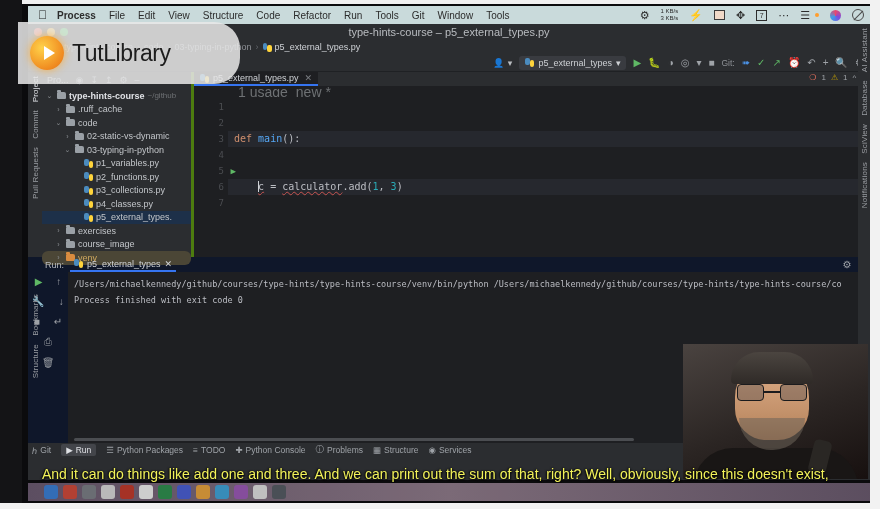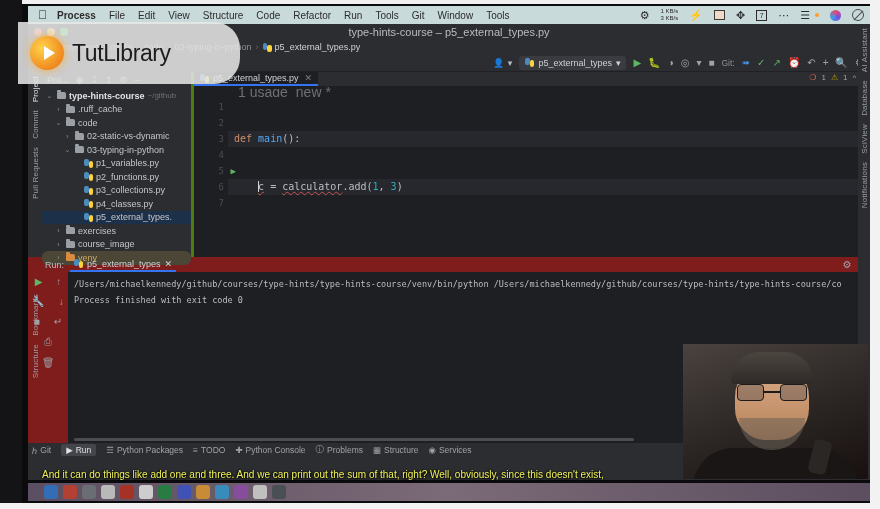--- a/index.html
+++ b/index.html
@@ -126,21 +126,21 @@
   .inspect { position:absolute; right:4px; top:1px; display:flex; align-items:center; gap:5px;
              font-size:8px; color:#9fa3a8; }
   .err-badge{color:#e06c5b;} .warn-badge{color:#c4a000;}
   .editor-scroll { position:absolute; right:1px; top:22px; width:4px; height:14px;
                    background:#4b4d51; border-radius:2px; }
   .crumb-bottom { position:absolute; left:0; bottom:0; height:13px; width:100%;
                   background:#1e1f22; color:#8d9095; font-size:8.5px;
                   display:flex; align-items:center; padding-left:8px; border-top:1px solid #2b2d30;}
 
   
-  .runpanel { background:#7f1d1d; height:186px; display:flex; flex-direction:column; }
+  .runpanel { background:#0f172a; height:186px; display:flex; flex-direction:column; }
   .run-head { height:15px; display:flex; align-items:center; gap:6px; padding:0 5px;
               color:#b9bcc0; font-size:9px; }
   .run-tab { display:flex; align-items:center; gap:4px; color:#cfd2d6;
              border-bottom:2px solid #3574f0; height:15px; padding:0 4px; }
   .run-head-right{ margin-left:auto; display:flex; gap:8px; color:#9fa3a8; font-size:10px;}
   .run-body { flex:1 1 auto; display:flex; }
   .run-gutter { width:40px; display:flex; flex-direction:column; align-items:center; gap:9px;
                 padding-top:4px; color:#9fa3a8; font-size:10px; }
   .rg-col { display:flex; gap:14px; }
   .console { flex:1 1 auto; background:#1e1f22; color:#bcbec4; padding:4px 0 0 6px;
@@ -179,21 +179,21 @@
   .wc-beard{ position:absolute; left:56px; top:74px; width:66px; height:32px;
              border-radius:0 0 33px 33px; background:#6e6459; opacity:.55;}
   .wc-body { position:absolute; left:10px; top:104px; width:165px; height:40px;
              border-radius:44px 44px 0 0; background:#191615; }
   .wc-mic { position:absolute; left:128px; top:96px; width:18px; height:34px;
             background:#2a2724; border-radius:5px; transform:rotate(14deg); }
 
   
   .subbar { position:absolute; left:28px; right:10px; bottom:24px; height:22px;
             display:flex; align-items:center; }
-  .subtext { color:#f2f25a; font-size:10px; white-space:nowrap;
+  .subtext { color:#f2f25a; font-size:14px; white-space:nowrap;
              text-shadow:1px 1px 2px #000, -1px 0 2px #000; padding-left:14px; }
   .dockstrip { position:absolute; left:28px; right:10px; bottom:8px; height:18px;
                background:linear-gradient(90deg,#6b5a70,#8f7b8a,#6a5a6e); opacity:.85;
                display:flex; align-items:center; gap:5px; padding:0 16px; overflow:hidden;}
   .dock-ic { width:14px; height:14px; border-radius:3px; flex:0 0 auto; }
 
   
   .watermark { position:absolute; left:18px; top:22px; width:222px; height:62px;
                background:rgba(232,232,232,.86); border-radius:0 26px 26px 0;
                display:flex; align-items:center; gap:8px; padding-left:12px; }

